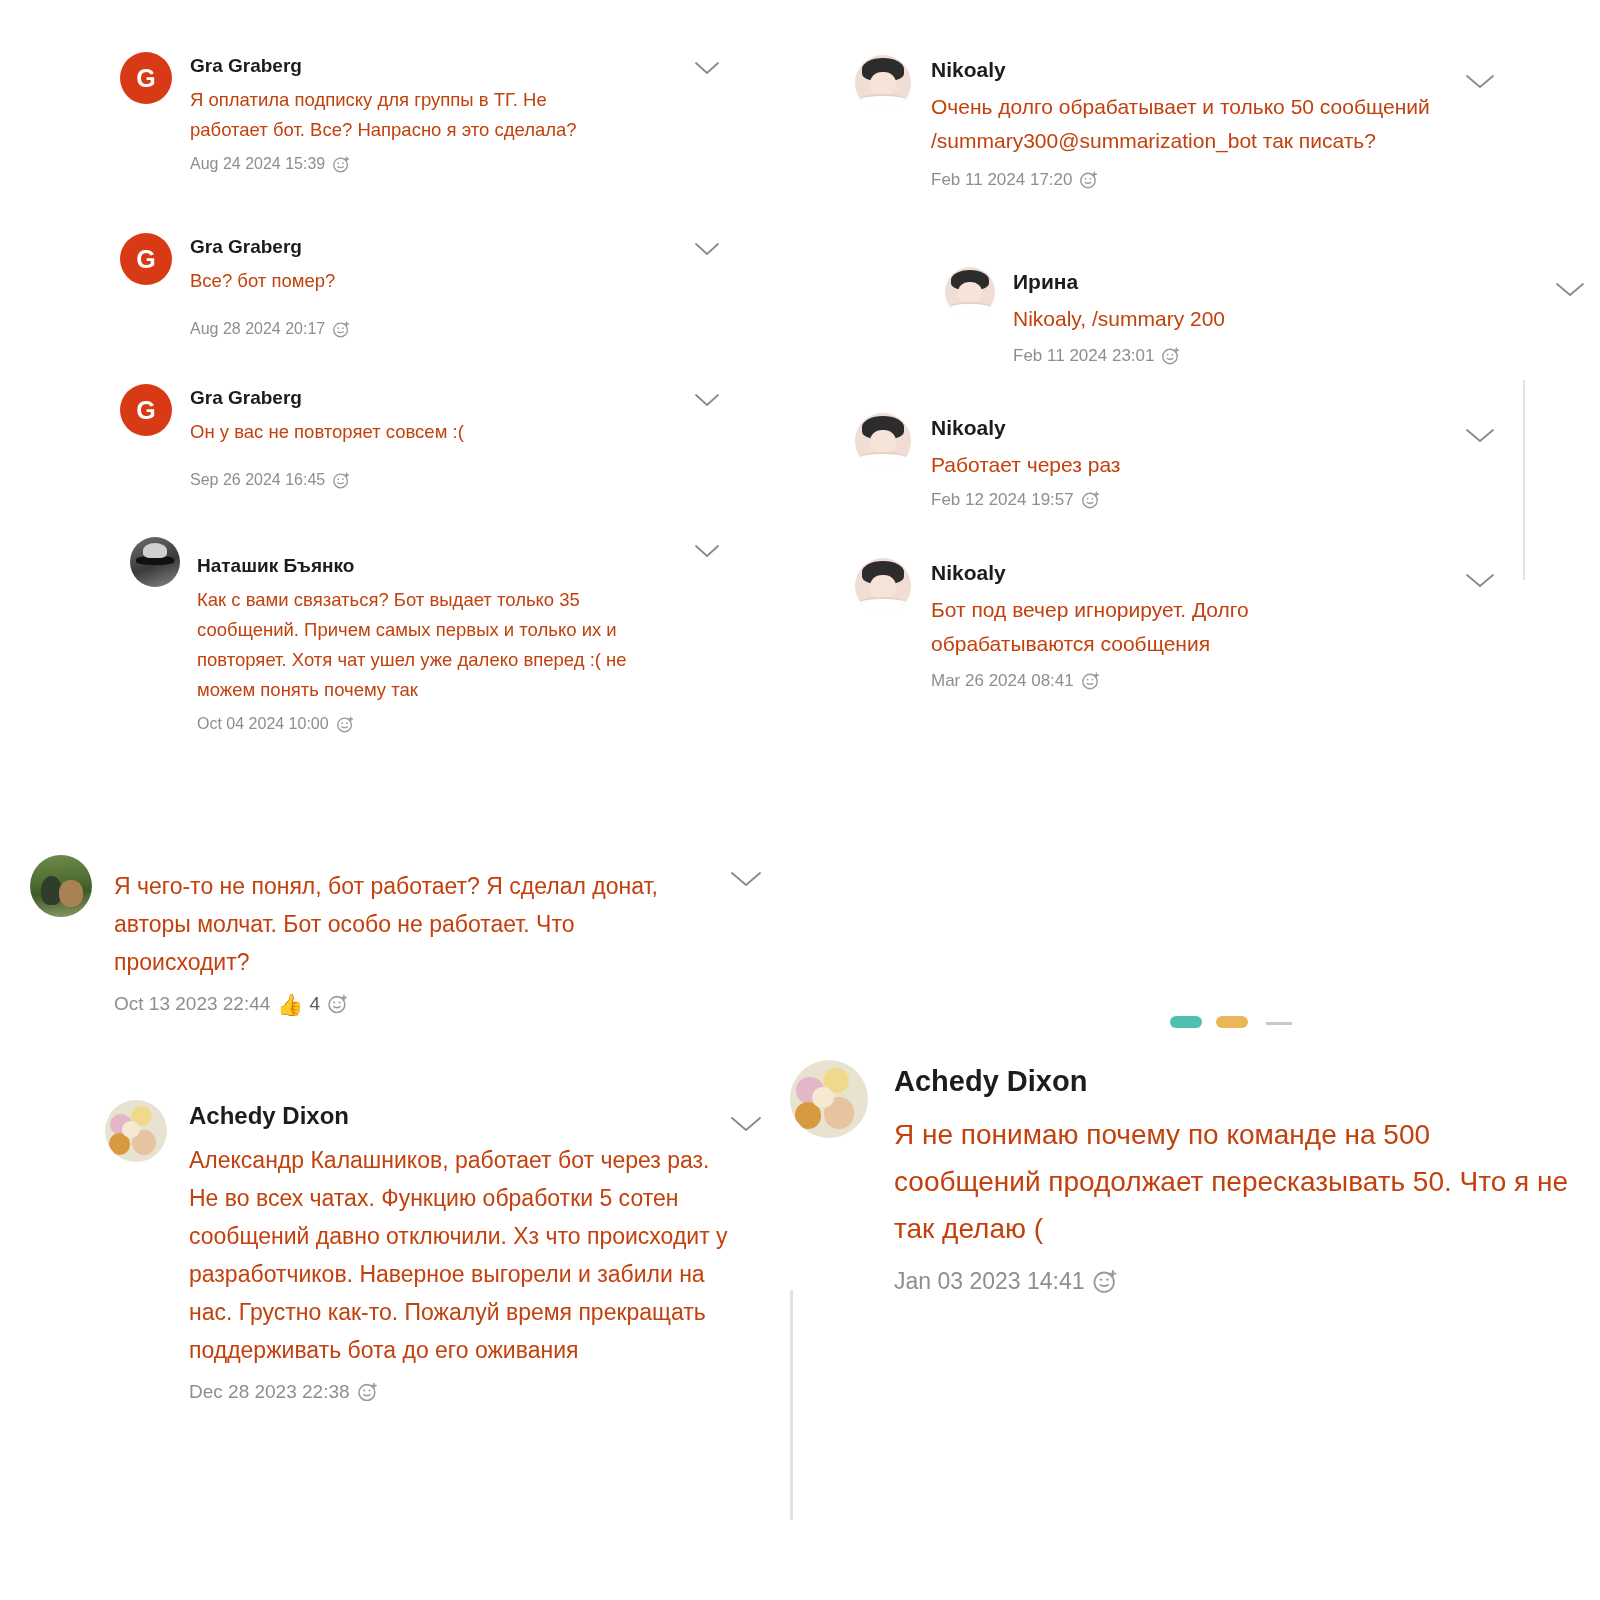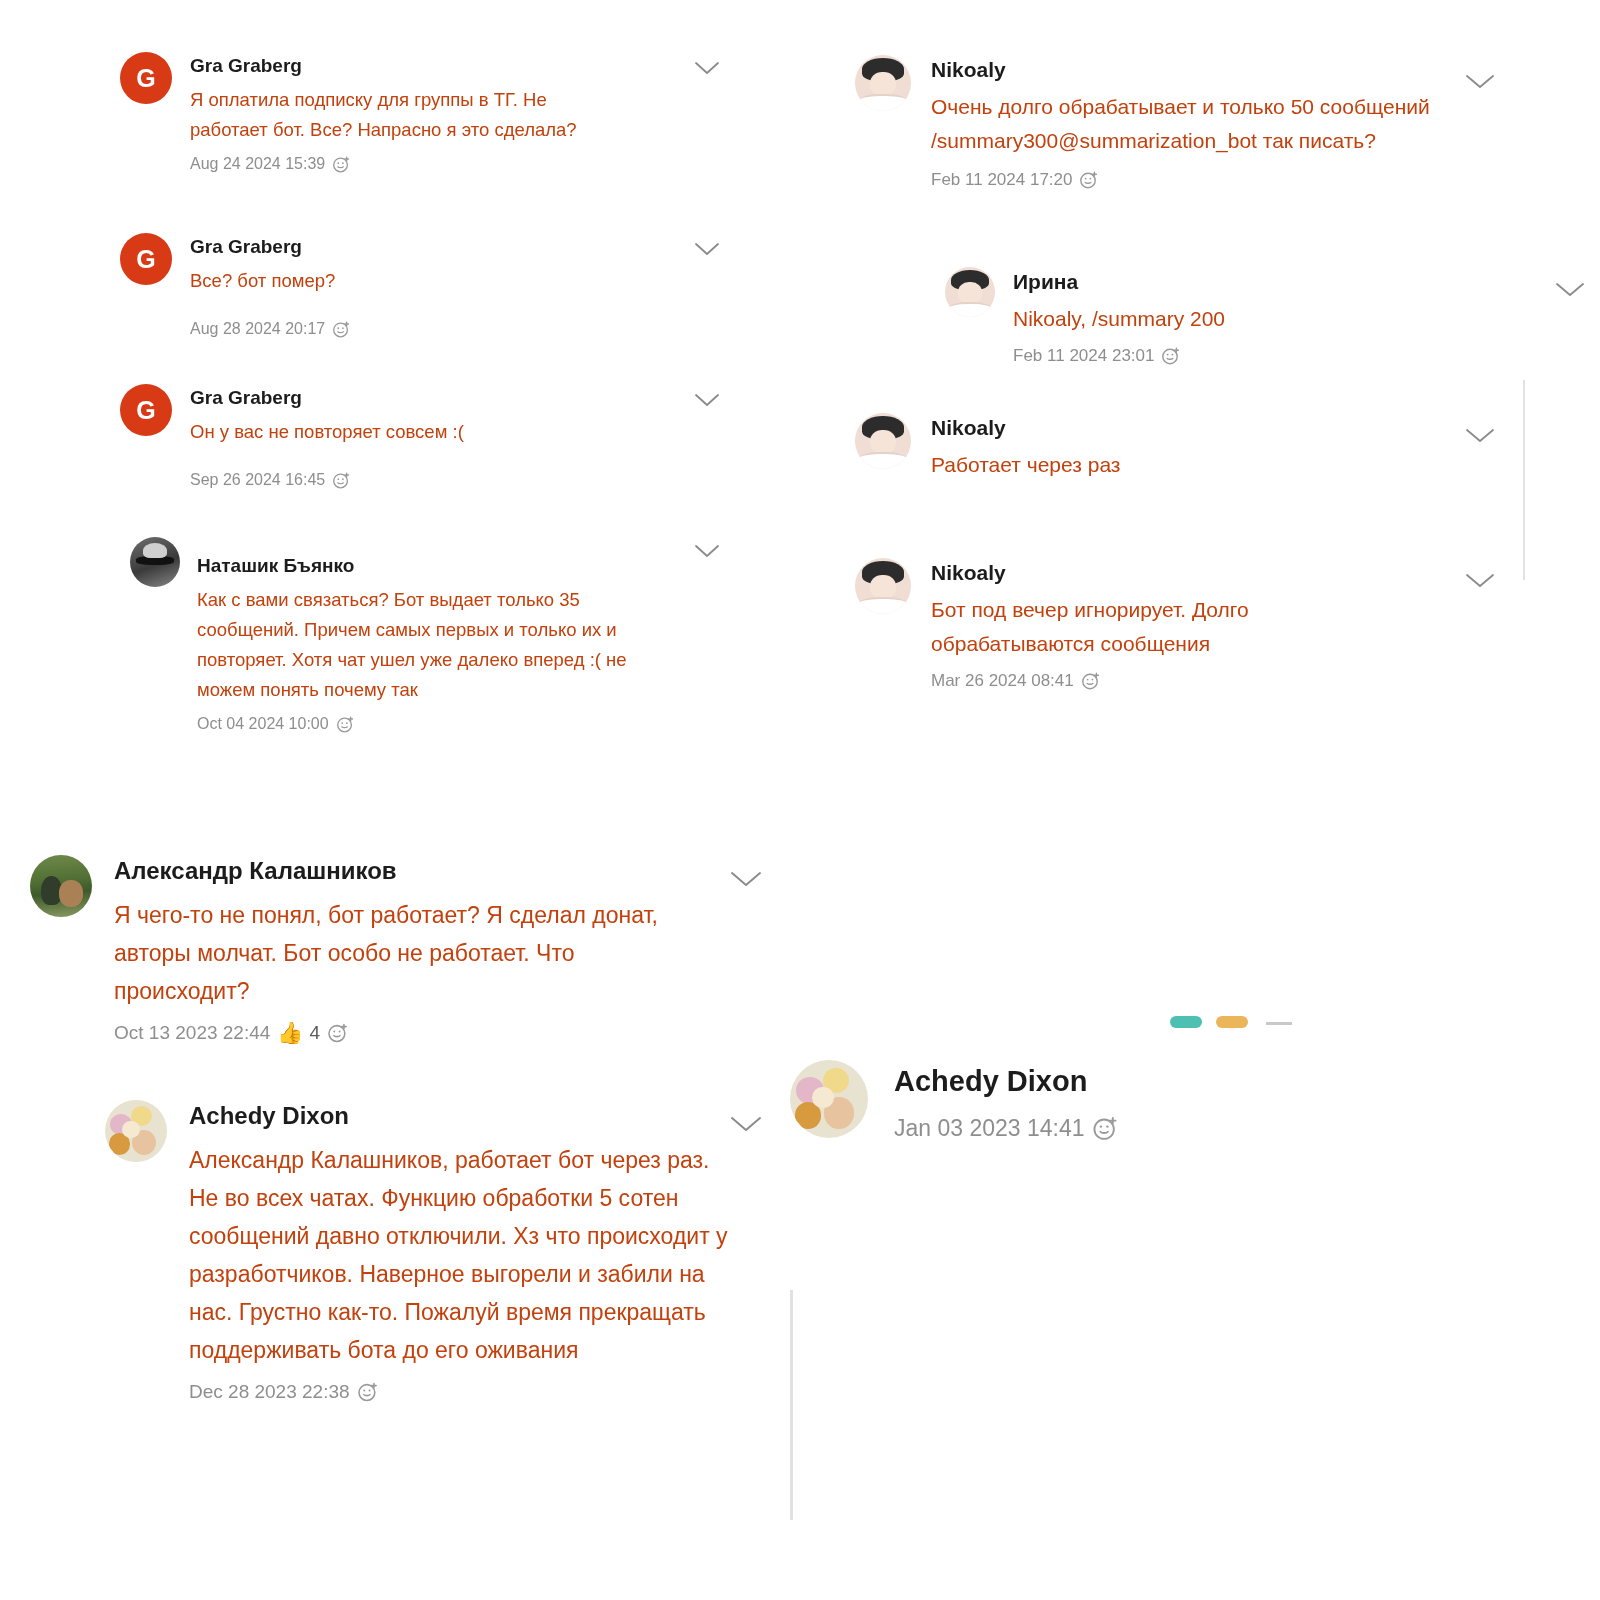--- a/index.html
+++ b/index.html
@@ -333,20 +333,32 @@
 
   <div class="comment" style="left:0; top:358px; position:absolute; width:660px;">
     <div class="avatar av-man" style="width:56px;height:56px;margin-right:20px;">
       <span class="hair"></span>
         <span class="face"></span>
         <span class="shirt"></span>
     </div>
     <div class="body" style="padding-top:2px;">
       <div class="author" style="font-size:21px;">Nikoaly</div>
       <div class="text" style="font-size:21px;line-height:34px;margin-top:8px;width:530px;">Работает через раз</div>
+      <div class="meta" style="font-size:17px;margin-top:8px;">
+        <span>Feb 12 2024 19:57</span>
+        <span class="smile">
+          <svg width="20" height="20" viewBox="0 0 20 20" fill="none" stroke="#9a9a9a" stroke-width="1.4">
+            <circle cx="9" cy="10.5" r="7.2"></circle>
+              <circle cx="6.6" cy="8.6" r="0.9" fill="#9a9a9a" stroke="none"></circle>
+            <circle cx="11.4" cy="8.6" r="0.9" fill="#9a9a9a" stroke="none"></circle>
+            <path d="M6.2 12.4c0.9 1.2 4.7 1.2 5.6 0" stroke-linecap="round"></path>
+            <path d="M15.4 2.2v4M13.4 4.2h4" stroke-linecap="round"></path>
+          </svg>
+        </span>
+      </div>
     </div>
     <span class="chev" style="right:20px; top:14px;">
       <svg width="30" height="18" viewBox="0 0 30 18" fill="none" stroke="#8a8a8a" stroke-width="1.8">
           <path d="M2 3l13 11L28 3" stroke-linecap="round" stroke-linejoin="round"></path>
         </svg>
     </span>
   </div>
 
   <div class="comment" style="left:0; top:503px; position:absolute; width:660px;">
     <div class="avatar av-man" style="width:56px;height:56px;margin-right:20px;">
@@ -379,21 +391,20 @@
 </div>
 
 <div class="panel" style="left:30px; top:855px; width:760px; height:700px;">
 
   <div class="comment" style="left:0; top:0; position:absolute; width:760px;">
     <div class="avatar av-nature" style="width:62px;height:62px;margin-right:22px;">
       <span class="blob1"></span>
         <span class="blob2"></span>
     </div>
     <div class="body" style="padding-top:2px;">
-      <div class="author" style="font-size:24px;">Александр Калашников</div>
       <div class="text" style="font-size:23px;line-height:38px;margin-top:10px;width:600px;">Я чего-то не понял, бот работает? Я сделал донат, авторы молчат. Бот особо не работает. Что происходит?</div>
       <div class="meta" style="font-size:19px;margin-top:12px;">
         <span>Oct 13 2023 22:44</span>
         <span class="reaction">
           <span class="thumb">👍</span>
           <span>4</span>
         </span>
         <span class="smile">
           <svg width="22" height="22" viewBox="0 0 20 20" fill="none" stroke="#9a9a9a" stroke-width="1.4">
             <circle cx="9" cy="10.5" r="7.2"></circle>
@@ -451,20 +462,21 @@
   <div class="comment" style="left:0; top:0; position:absolute; width:790px;">
     <div class="avatar av-flowers" style="width:78px;height:78px;margin-right:26px;">
       <i class="f1"></i>
         <i class="f2"></i>
         <i class="f3"></i>
         <i class="f4"></i>
         <i class="f5"></i>
     </div>
     <div class="body" style="padding-top:4px;">
       <div class="author" style="font-size:29px;">Achedy Dixon</div>
+      <div class="text" style="font-size:28px;line-height:47px;margin-top:12px;width:690px;">Я не понимаю почему по команде на 500 сообщений продолжает пересказывать 50. Что я не так делаю (</div>
       <div class="meta" style="font-size:23px;margin-top:16px;">
         <span>Jan 03 2023 14:41</span>
         <span class="smile">
           <svg width="27" height="27" viewBox="0 0 20 20" fill="none" stroke="#9a9a9a" stroke-width="1.4">
             <circle cx="9" cy="10.5" r="7.2"></circle>
               <circle cx="6.6" cy="8.6" r="0.9" fill="#9a9a9a" stroke="none"></circle>
             <circle cx="11.4" cy="8.6" r="0.9" fill="#9a9a9a" stroke="none"></circle>
             <path d="M6.2 12.4c0.9 1.2 4.7 1.2 5.6 0" stroke-linecap="round"></path>
             <path d="M15.4 2.2v4M13.4 4.2h4" stroke-linecap="round"></path>
           </svg>

